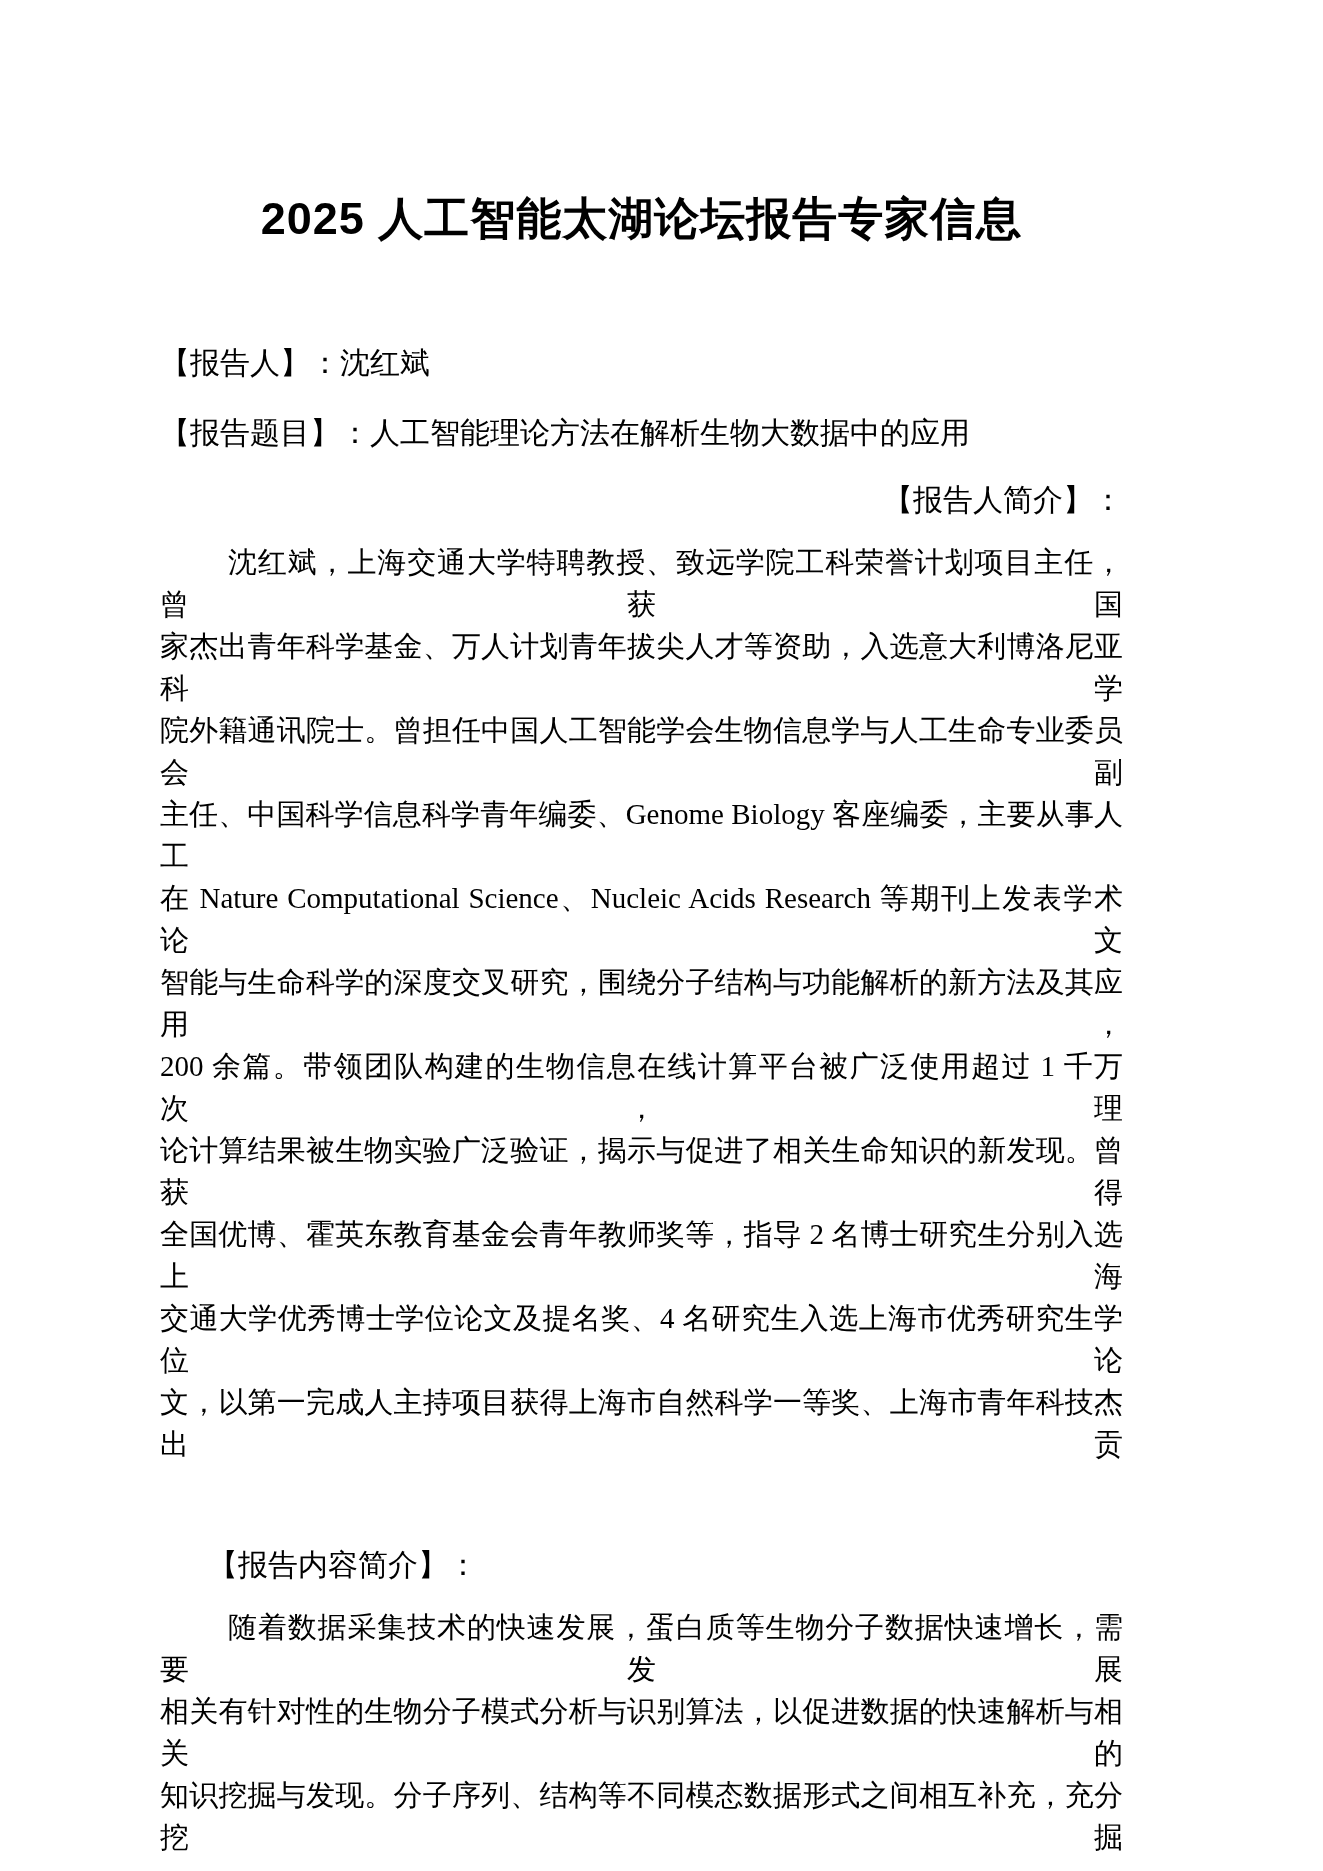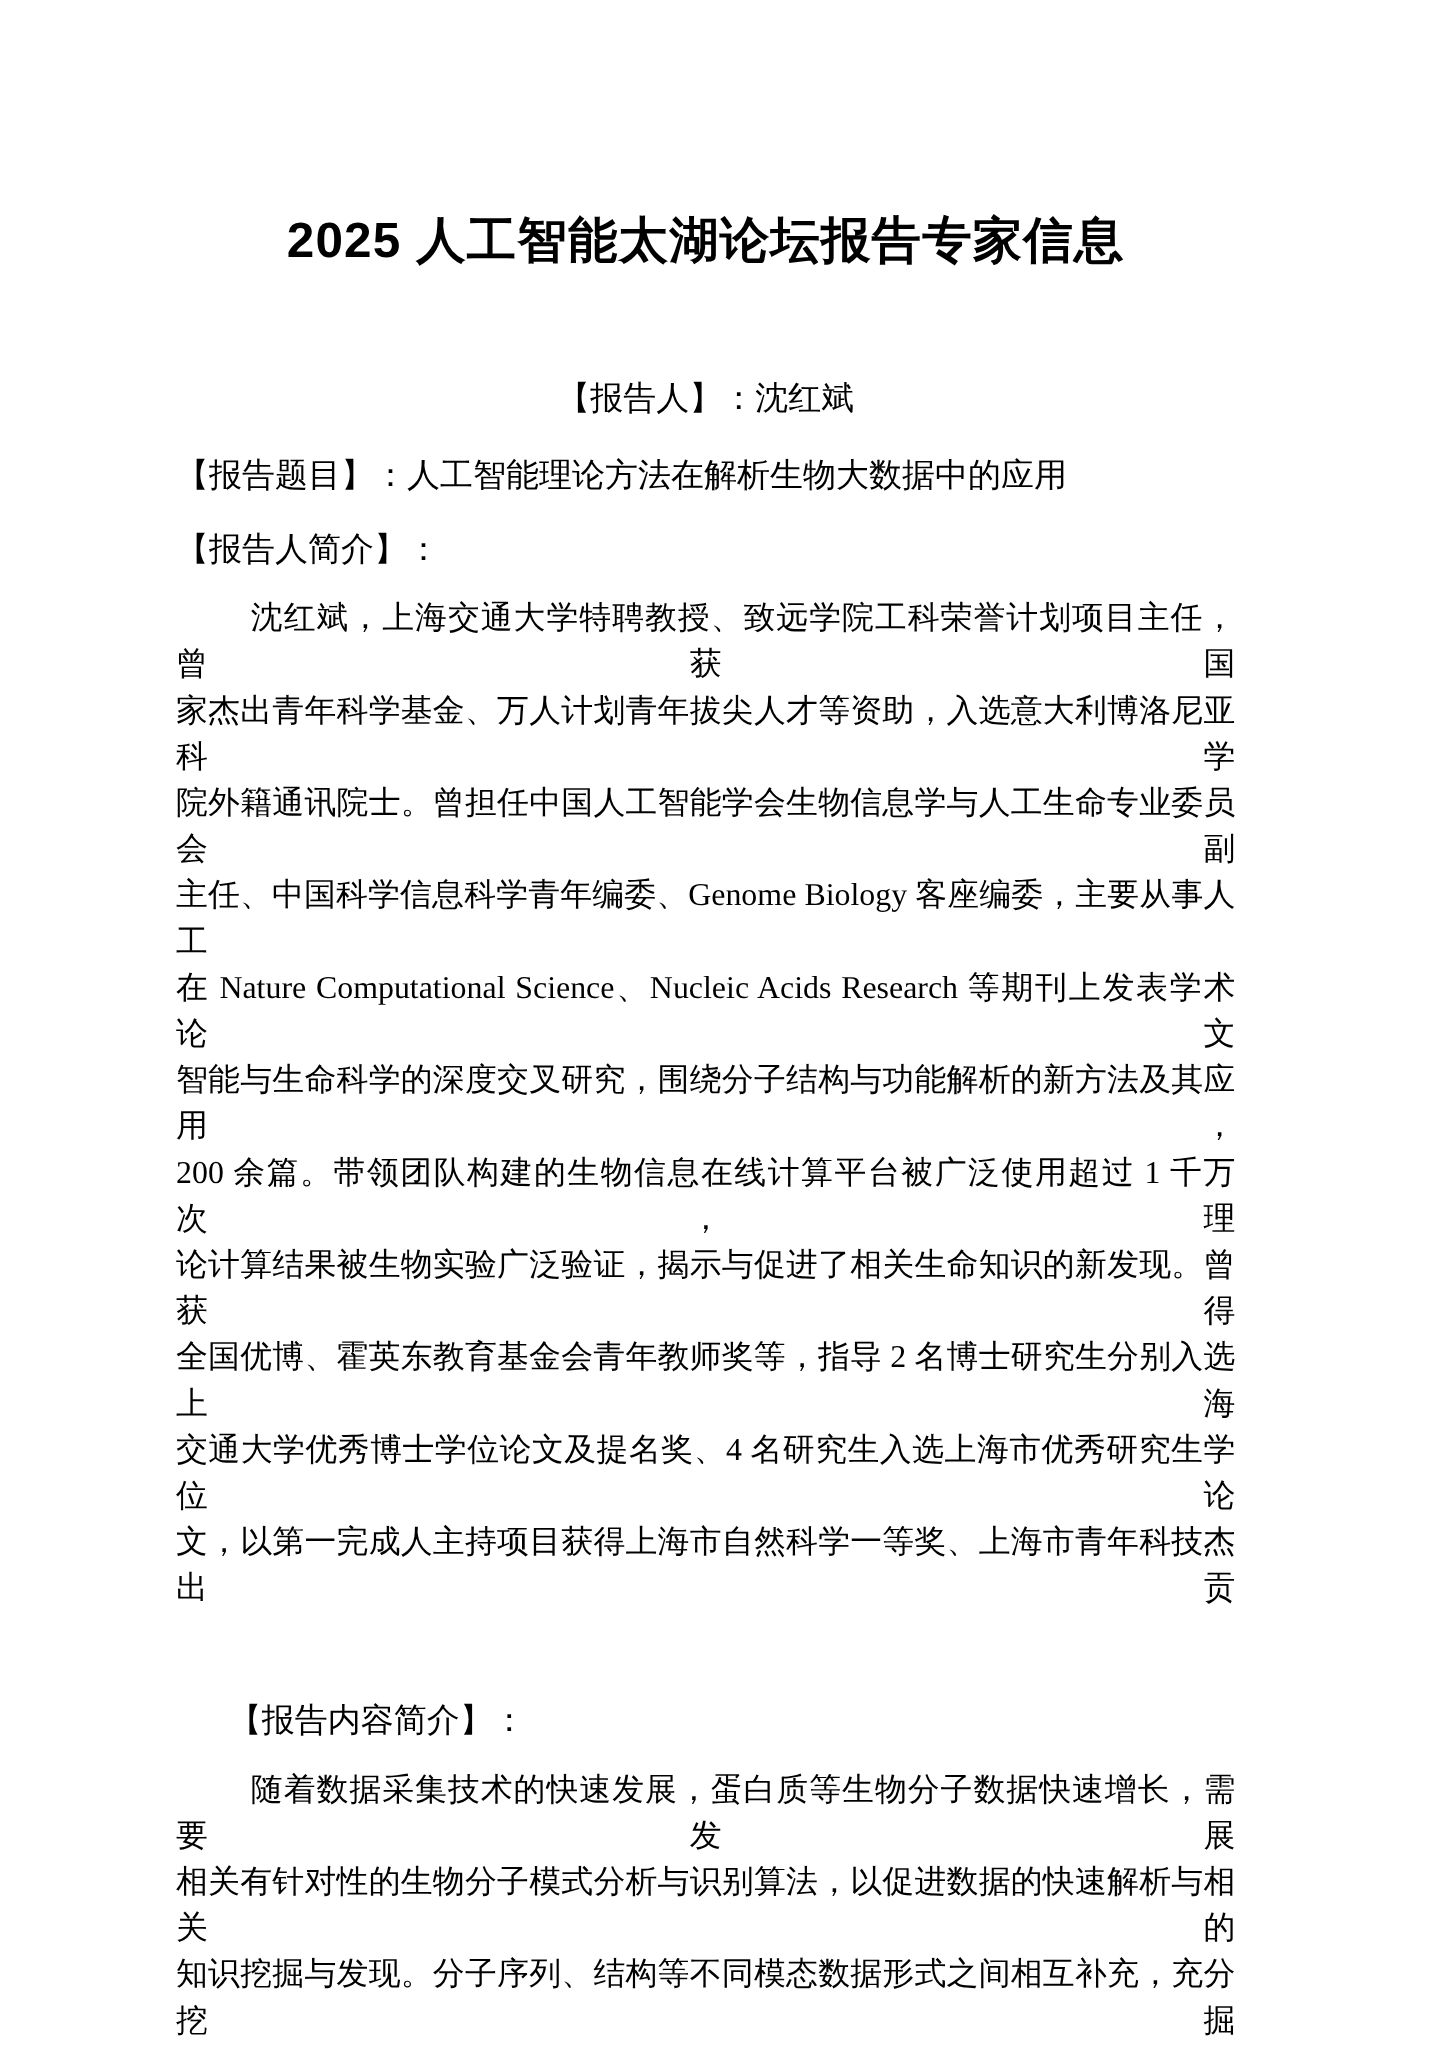--- a/index.html
+++ b/index.html
@@ -29,23 +29,23 @@
     line-height: 62px;
     text-align: center;
     letter-spacing: 1px;
     white-space: nowrap;
   }
   .field-row {
     font-size: 30px;
     line-height: 62px;
     white-space: nowrap;
   }
-  .row-speaker  { margin-top: 82px; text-align: center; }
+  .row-speaker  { margin-top: 82px; }
   .row-topic    { margin-top: 8px; }
-  .row-bio-head { margin-top: 5px; }
+  .row-bio-head { margin-top: 5px; text-align: right; }
   .row-abs-head { margin-top: 69px; margin-left: 48px; }
   .para {
     margin-top: 10px;
   }
   .line {
     font-size: 29px;
     line-height: 42px;
     text-align: justify;
     text-align-last: justify;
     text-justify: inter-character;

